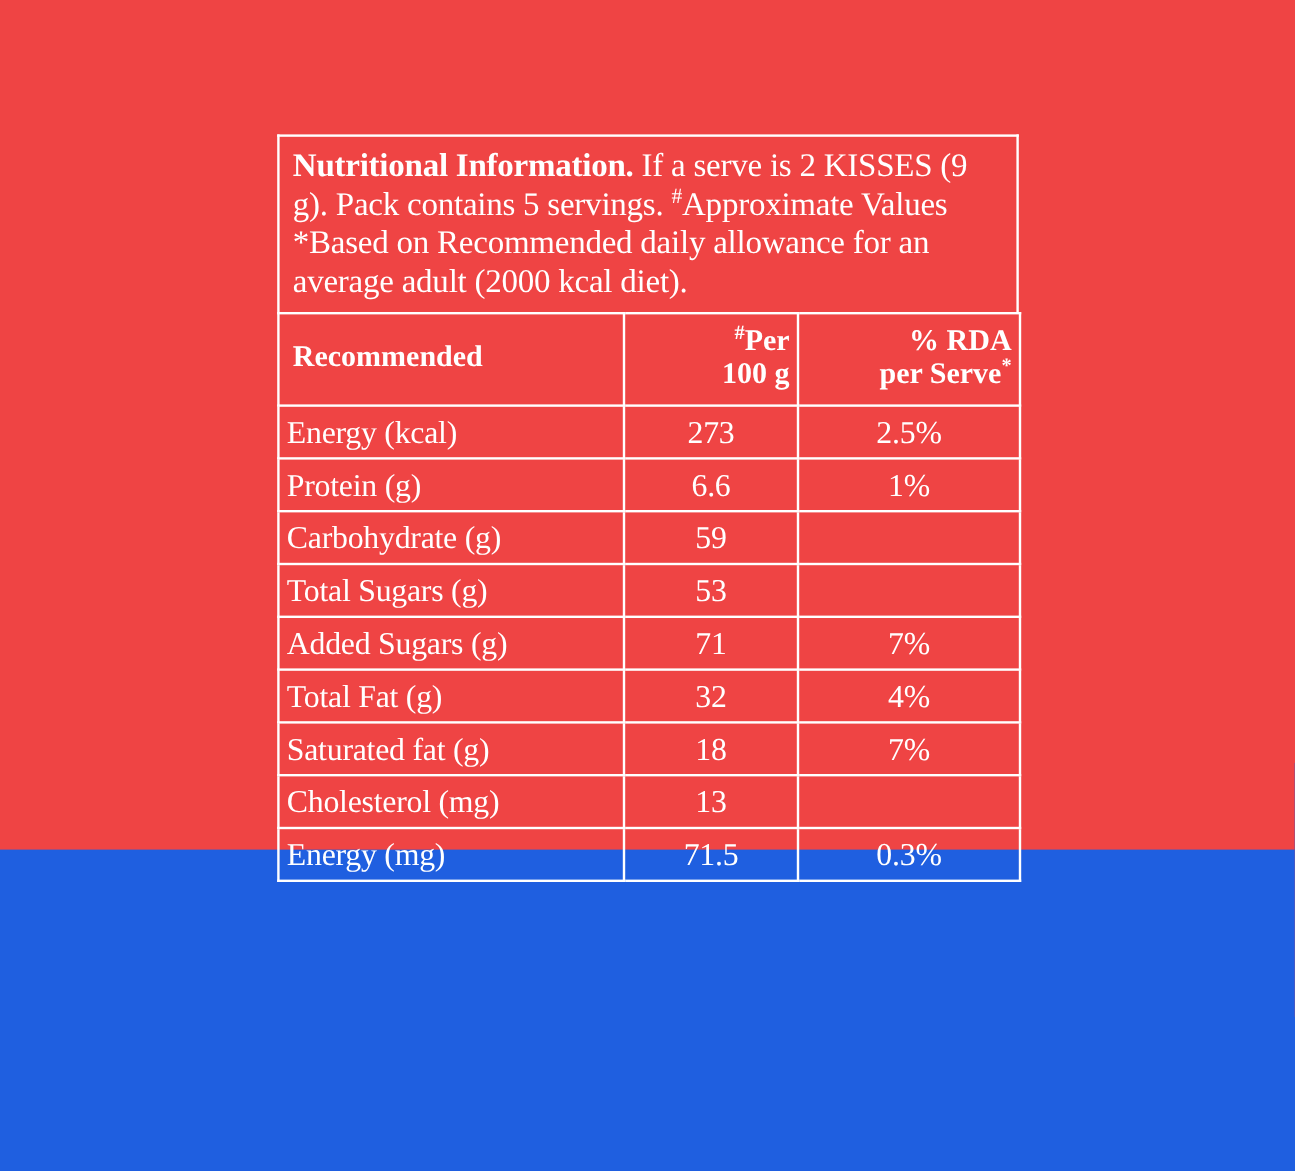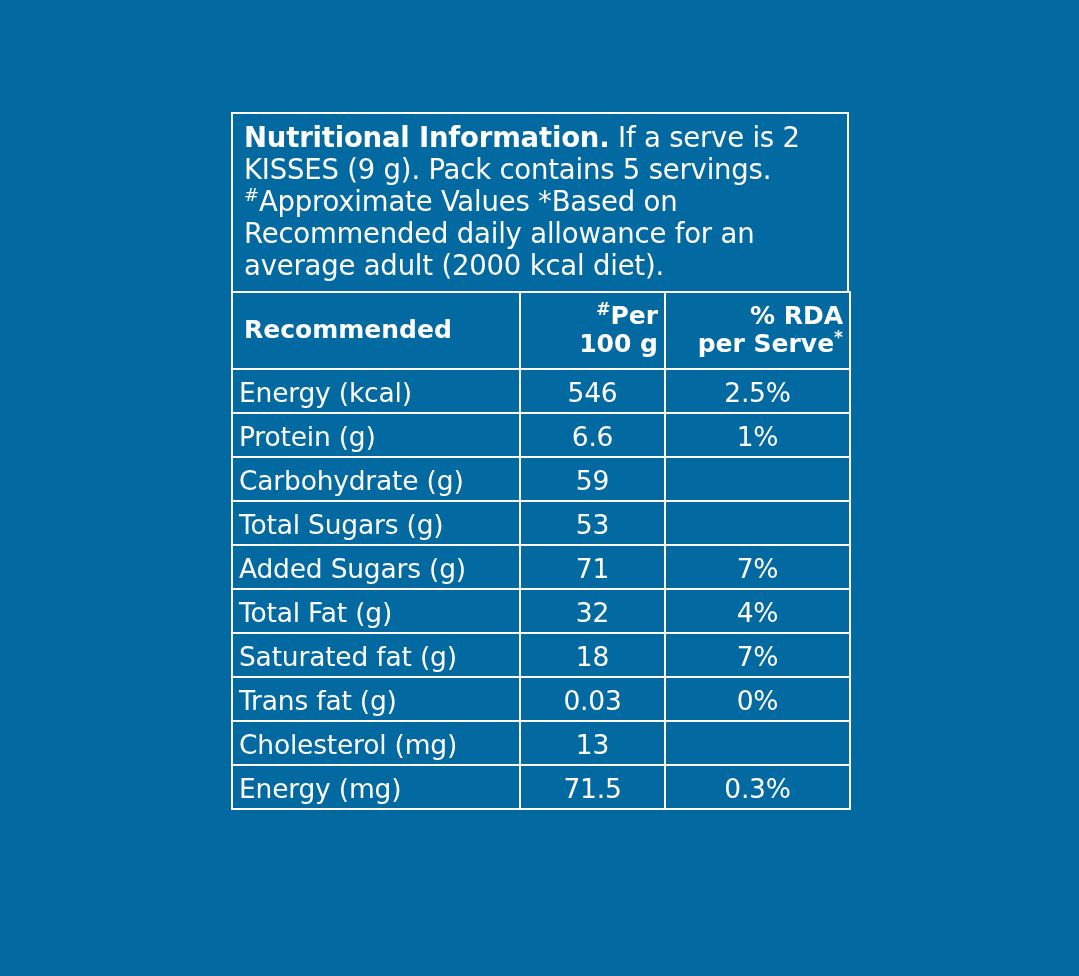--- a/index.html
+++ b/index.html
@@ -9,22 +9,23 @@
   body {
     width: 1079px;
     height: 976px;
     background: #1f5fe0;
     font-family: "DejaVu Sans", "Liberation Sans", sans-serif;
     overflow: hidden;
   }
   .page {
     position: relative;
     width: 1079px;
-    height: 976px;
-    background: #0369a1;
+    height: 708px;
+    background: #ef4444;
+    font-family: Liberation Serif, serif;
   }
   .panel {
     position: absolute;
     left: 231px;
     top: 112px;
     width: 618px;
     color: #ffffff;
   }
   
   .intro {
@@ -119,21 +120,21 @@
           </th>
           <th class="c-rda">
             <span>% RDA</span><br>
             <span>per Serve</span><span class="sup-small">*</span>
           </th>
         </tr>
       </thead>
       <tbody>
         <tr>
           <td class="attr">Energy (kcal)</td>
-          <td class="val">546</td>
+          <td class="val">273</td>
           <td class="rda">2.5%</td>
         </tr>
         <tr>
           <td class="attr">Protein (g)</td>
           <td class="val">6.6</td>
           <td class="rda">1%</td>
         </tr>
         <tr>
           <td class="attr">Carbohydrate (g)</td>
           <td class="val">59</td>
@@ -153,25 +154,20 @@
           <td class="attr">Total Fat (g)</td>
           <td class="val">32</td>
           <td class="rda">4%</td>
         </tr>
         <tr>
           <td class="attr">Saturated fat (g)</td>
           <td class="val">18</td>
           <td class="rda">7%</td>
         </tr>
         <tr>
-          <td class="attr">Trans fat (g)</td>
-          <td class="val">0.03</td>
-          <td class="rda">0%</td>
-        </tr>
-        <tr>
           <td class="attr">Cholesterol (mg)</td>
           <td class="val">13</td>
           <td class="rda"></td>
         </tr>
         <tr>
           <td class="attr">Energy (mg)</td>
           <td class="val">71.5</td>
           <td class="rda">0.3%</td>
         </tr>
       </tbody>

